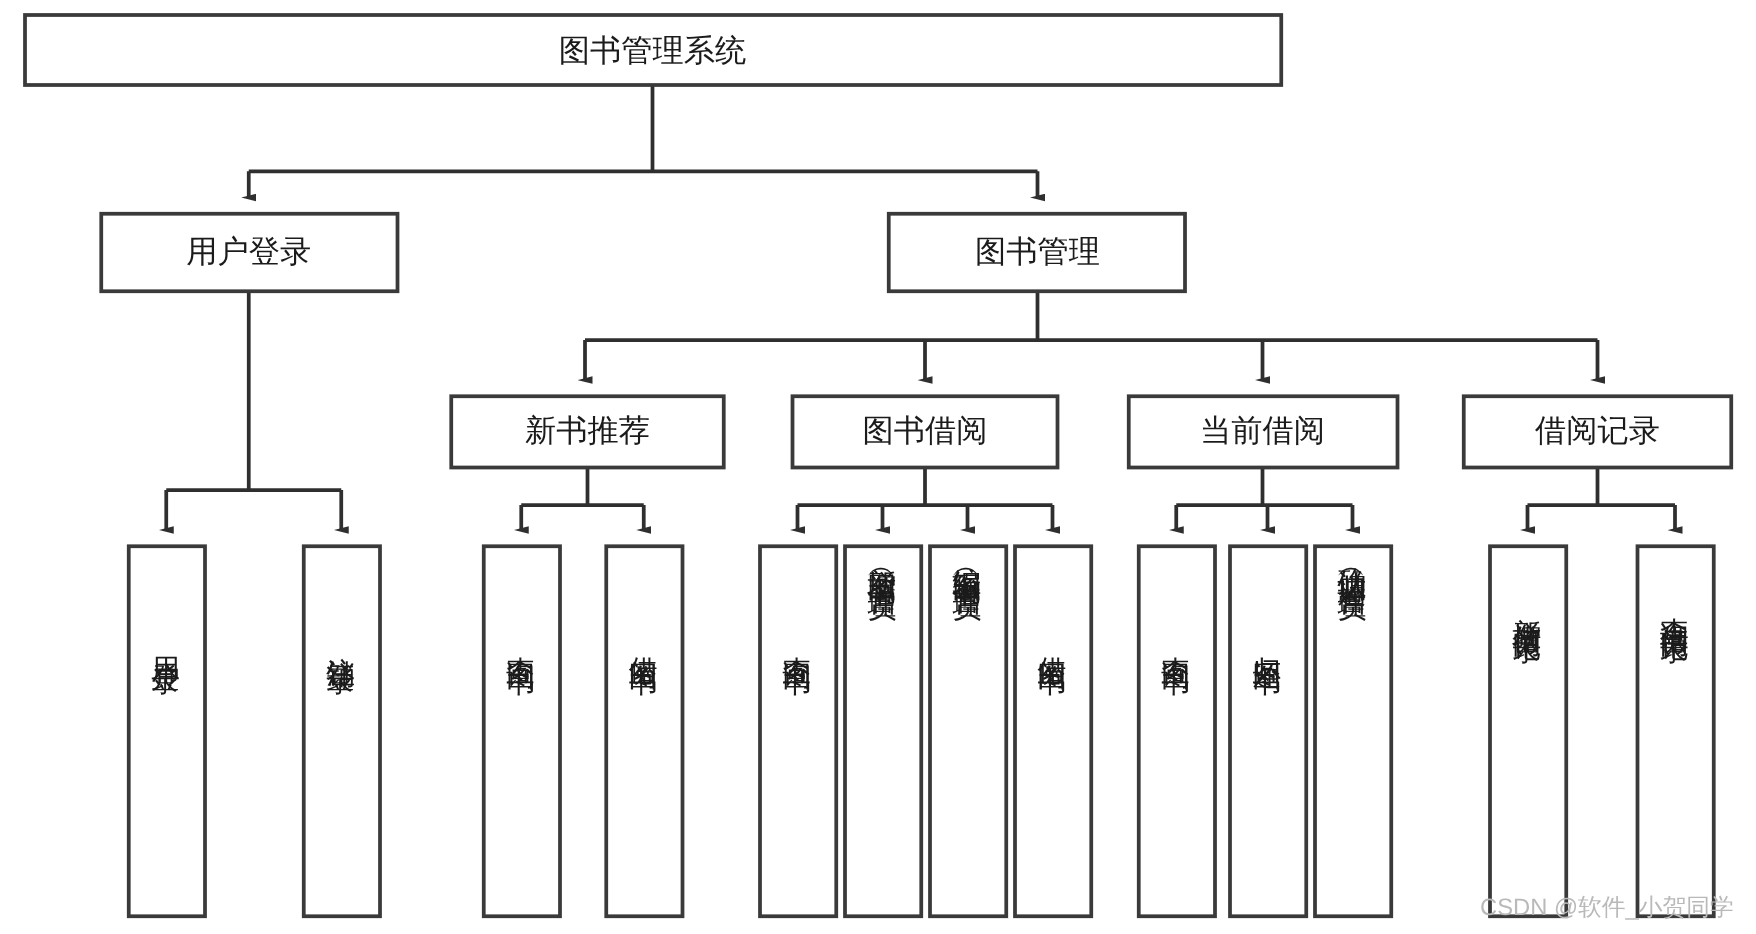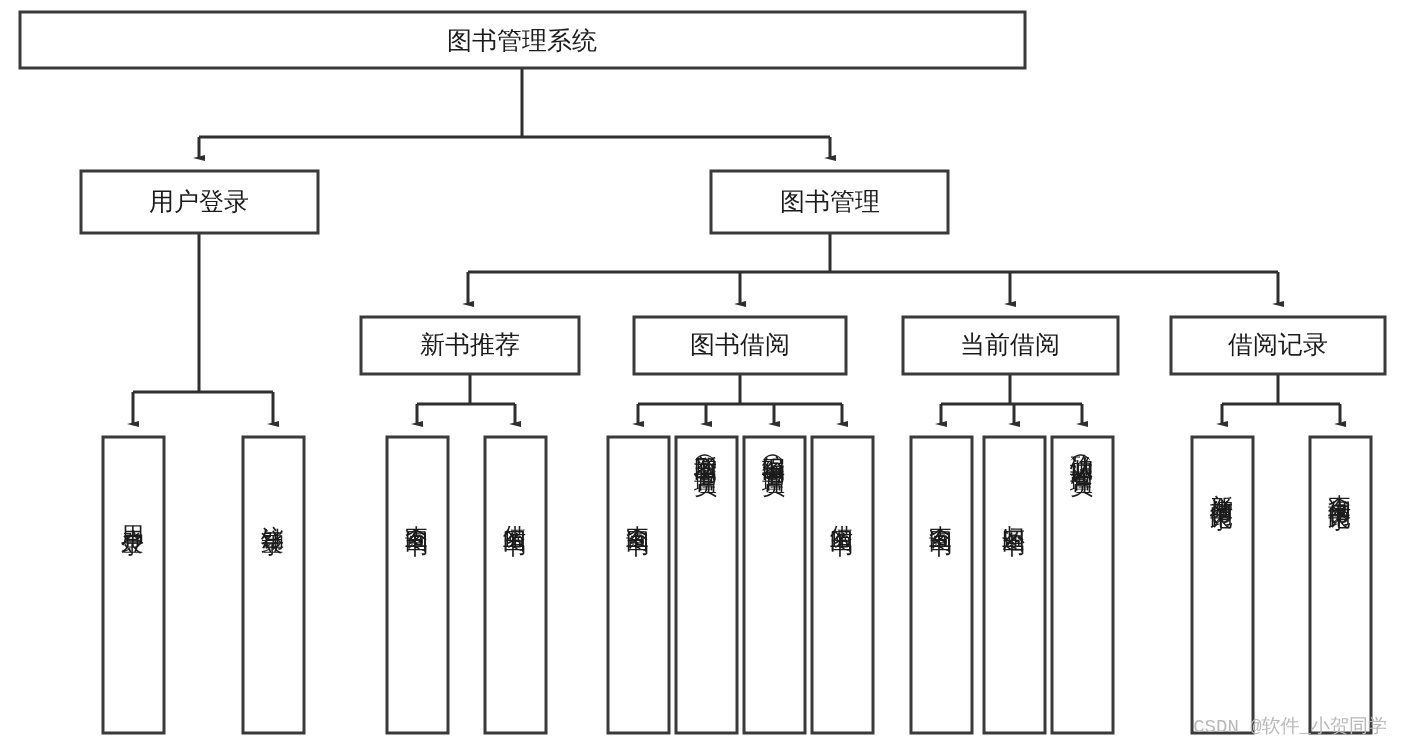--- a/index.html
+++ b/index.html
@@ -41,21 +41,21 @@
   }
   .edge {
     stroke: #2f2f2f;
     stroke-width: 3;
     fill: none;
   }
   .watermark {
     position: absolute;
     right: 18px;
     bottom: 8px;
-    font-family: Liberation Mono, monospace;
+    font-family: Liberation Sans, sans-serif;
     font-size: 19px;
     color: #b9b9b9;
     white-space: nowrap;
     pointer-events: none;
   }
 </style>
 </head>
 <body>
 
 <svg id="diagram" viewBox="0 0 1405 747" xmlns="http://www.w3.org/2000/svg">

